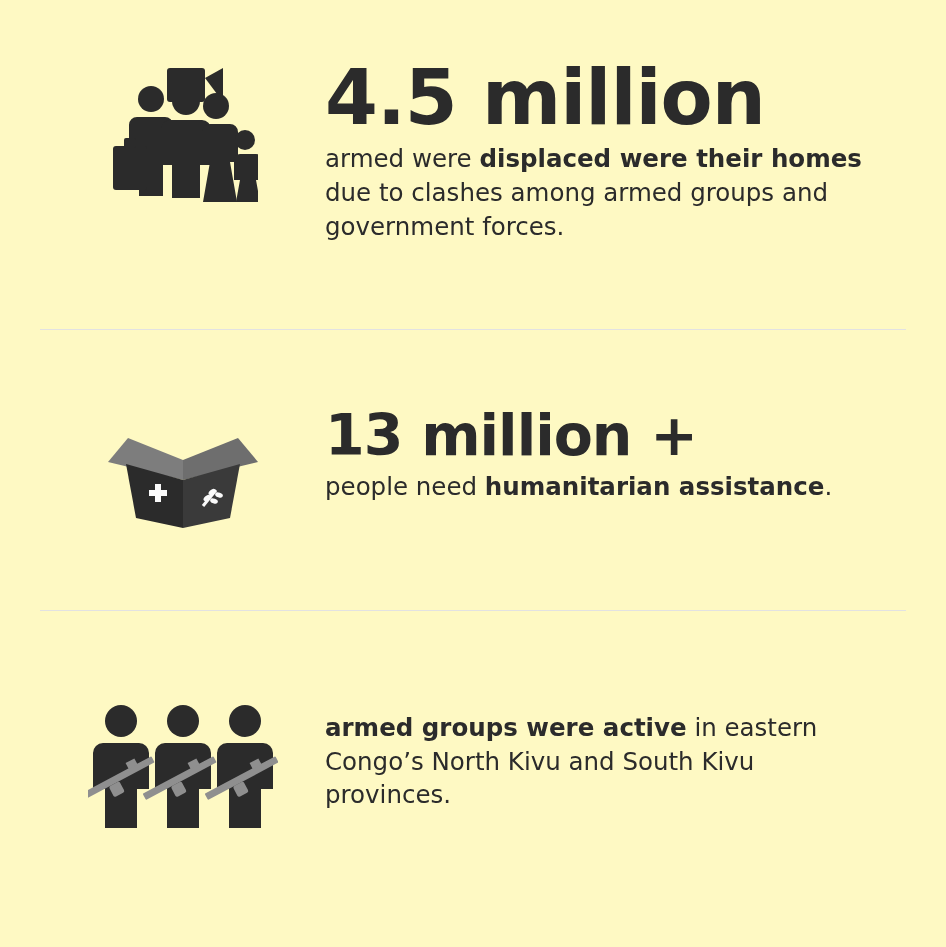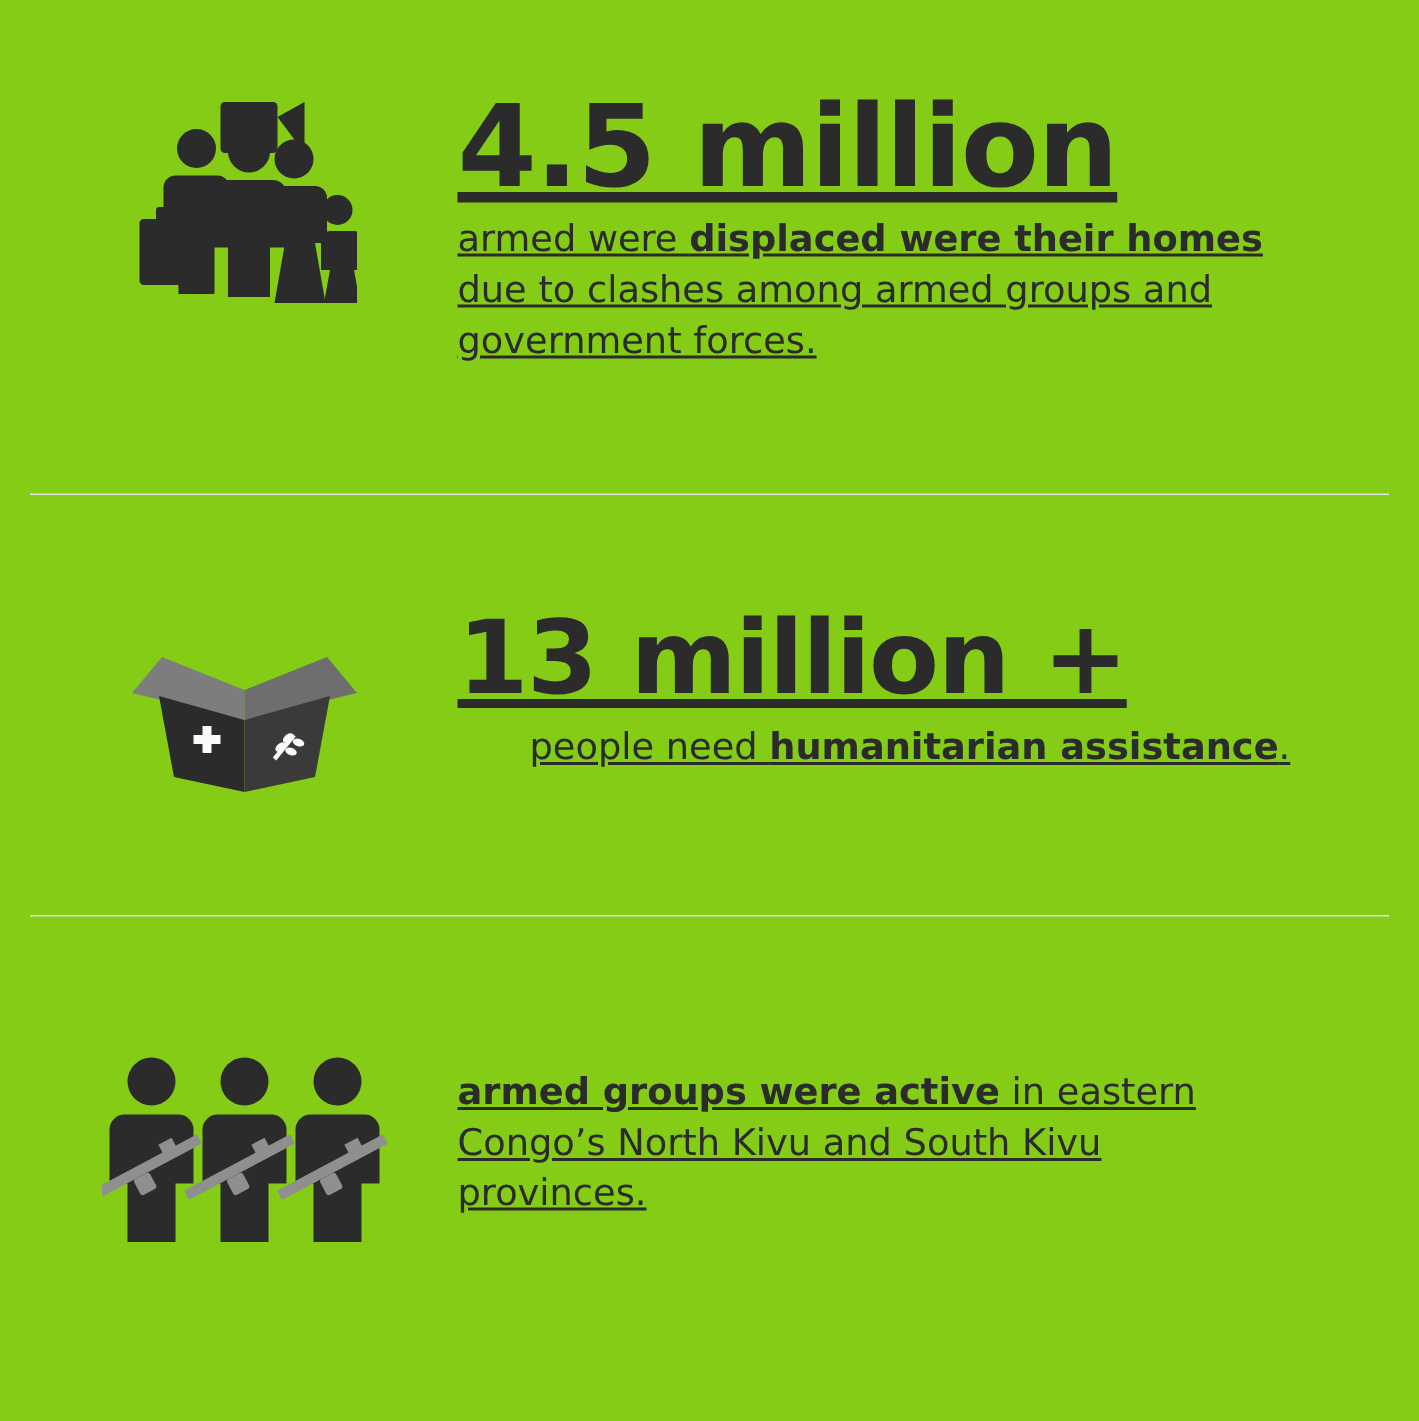--- a/index.html
+++ b/index.html
@@ -10,26 +10,25 @@
     width: 946px;
     height: 947px;
     background: #fafafa;
     font-family: "Liberation Sans", sans-serif;
     color: #2b2b2b;
     overflow: hidden;
   }
   .infographic {
     width: 946px;
     height: 947px;
-    background: #84cc16;
+    background: #fef9c3;
     box-sizing: border-box;
     display: flex;
     flex-direction: column;
-    padding: 0 20px;
-    text-decoration: underline;
+    padding: 0 40px;
   }
   .stat-row {
     display: flex;
     align-items: flex-start;
     box-sizing: border-box;
   }
   .stat-row-1 { height: 330px; padding-top: 62px; }
   .stat-row-2 { height: 280px; padding-top: 78px; }
   .stat-row-3 { height: 337px; padding-top: 82px; }
 
@@ -57,35 +56,35 @@
 
   .big-number {
     font-family: "DejaVu Sans", sans-serif;
     font-weight: bold;
     font-size: 76px;
     line-height: 0.95;
     letter-spacing: -1px;
     color: #2b2b2b;
     margin: 0 0 8px 0;
   }
-  .big-number-2 { font-size: 68px; }
+  .big-number-2 { font-size: 57px; }
   .big-number-3 { font-size: 72px; margin-bottom: 12px;}
 
   .desc {
     font-family: "DejaVu Sans", sans-serif;
     font-size: 24.5px;
     line-height: 1.38;
     color: #2b2b2b;
     max-width: 540px;
     font-weight: 400;
   }
   .desc b {
     font-weight: bold;
   }
-  .desc-2 { max-width: 560px; margin-left: 48px; }
+  .desc-2 { max-width: 560px; }
   .desc-3 { max-width: 560px; margin-top: 18px; }
 
   svg { display: block; }
 </style>
 </head>
 <body>
 
 <div class="infographic">
 
   <div class="stat-row stat-row-1">

